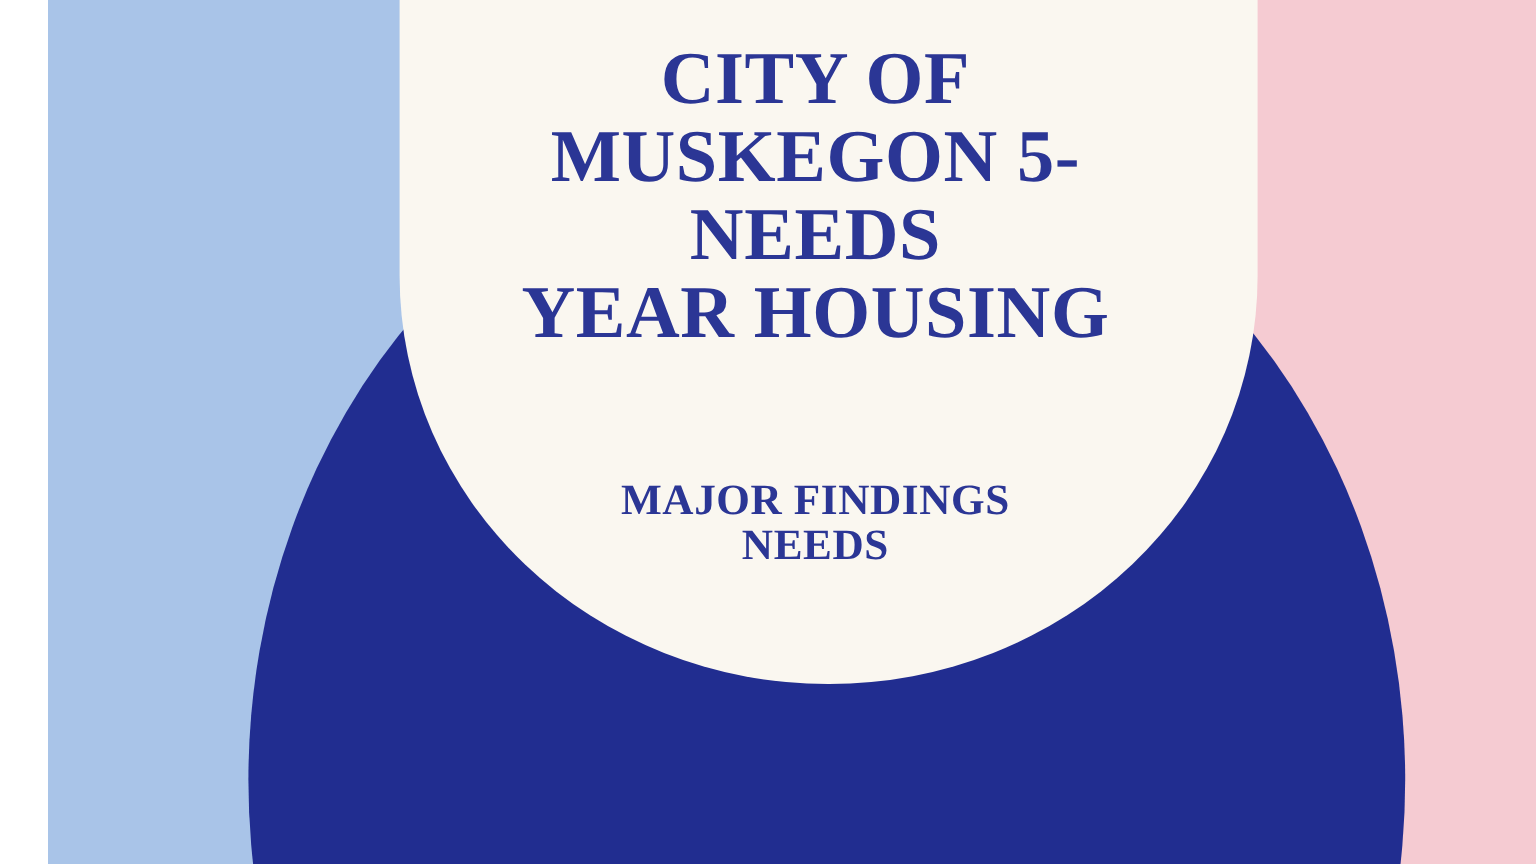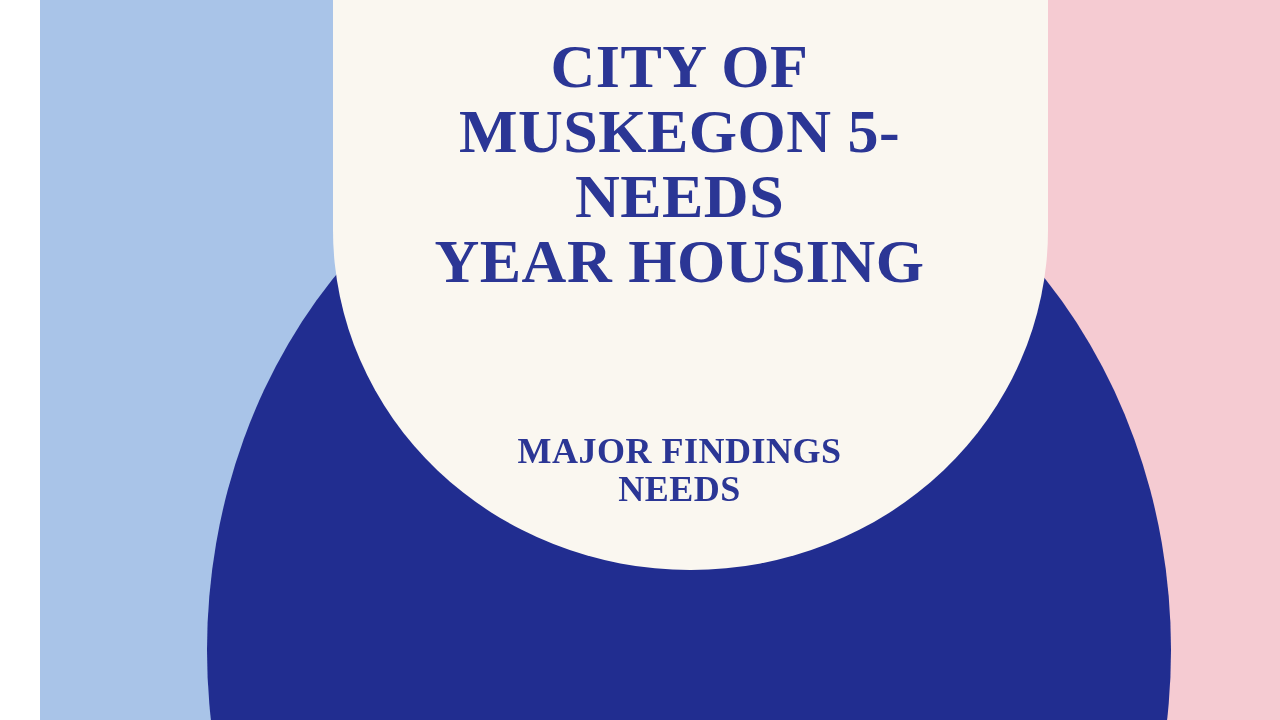--- a/index.html
+++ b/index.html
@@ -54,21 +54,21 @@
     text-align: center;
     color: var(--text-navy, #2B3695);
     font-weight: 700;
     font-size: 62px;
     line-height: 65px;
     letter-spacing: 0.5px;
   }
   .subtitle-block {
     position: absolute;
     left: 282px;
-    top: 432px;
+    top: 397px;
     width: 715px;
     text-align: center;
     color: var(--text-navy, #2B3695);
     font-weight: 700;
     font-size: 36px;
     line-height: 38px;
     letter-spacing: 0.5px;
   }
 </style>
 </head>

